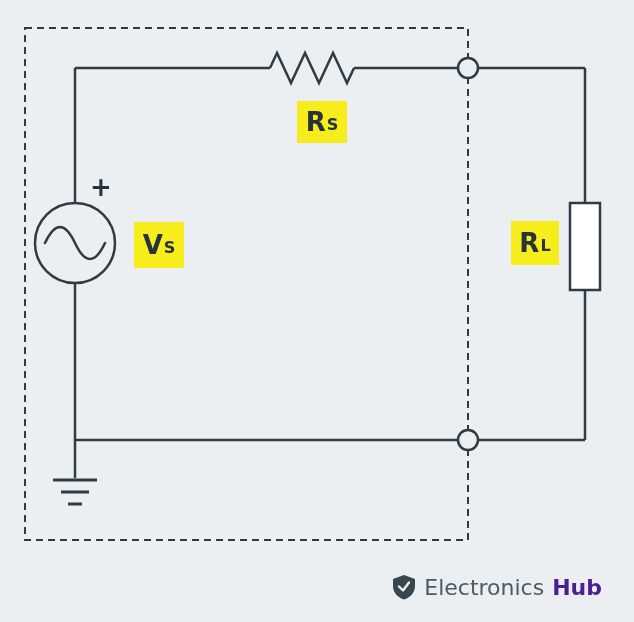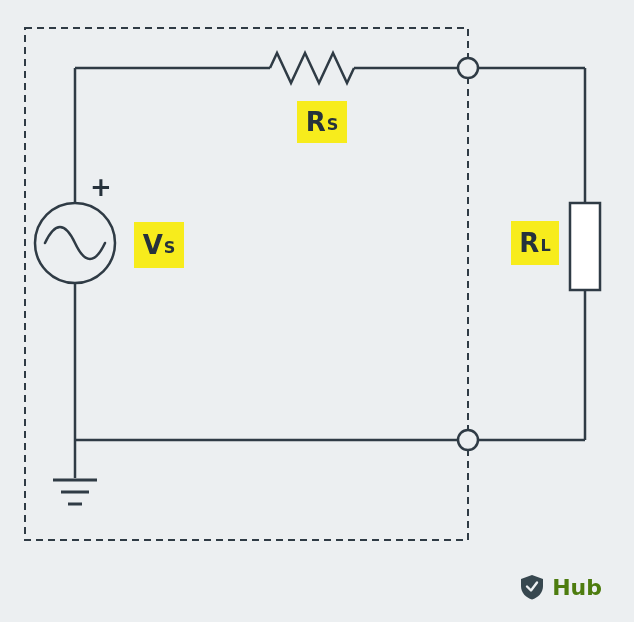--- a/index.html
+++ b/index.html
@@ -43,21 +43,21 @@
   }
   .logo{
     position:absolute;
     right:32px;bottom:22px;
     display:flex;
     align-items:center;
     gap:8px;
     color:#4a5a66;
     font-size:22px;
   }
-  .logo .logo-bold{font-weight:bold;color:#4d7c0f;}
+  .logo .logo-bold{font-weight:bold;color:#4c1d95;}
   .logo svg{position:static;}
 </style>
 </head>
 <body>
 
 <div class="canvas">
 
   <svg width="634" height="622" viewBox="0 0 634 622">
 
     <rect x="25" y="28" width="443" height="512" fill="none" stroke="#2f3b45" stroke-width="2" stroke-dasharray="7 5"></rect>
@@ -107,16 +107,17 @@
   <div class="comp-label label-rl">
     <span>R</span>
       <sub>L</sub>
   </div>
 
   <div class="logo">
     <svg width="24" height="26" viewBox="0 0 24 26">
       <path d="M12 1 L23 5 V12 C23 19 18 23.5 12 25.5 C6 23.5 1 19 1 12 V5 Z" fill="#37474f"></path>
       <polyline points="7,12.5 11,16.5 17,8.5" fill="none" stroke="#eceff1" stroke-width="2.4" stroke-linecap="round" stroke-linejoin="round"></polyline>
     </svg>
+    <span>Electronics</span>
     <span class="logo-bold">Hub</span>
   </div>
 
 </div>
 
 </body></html>

